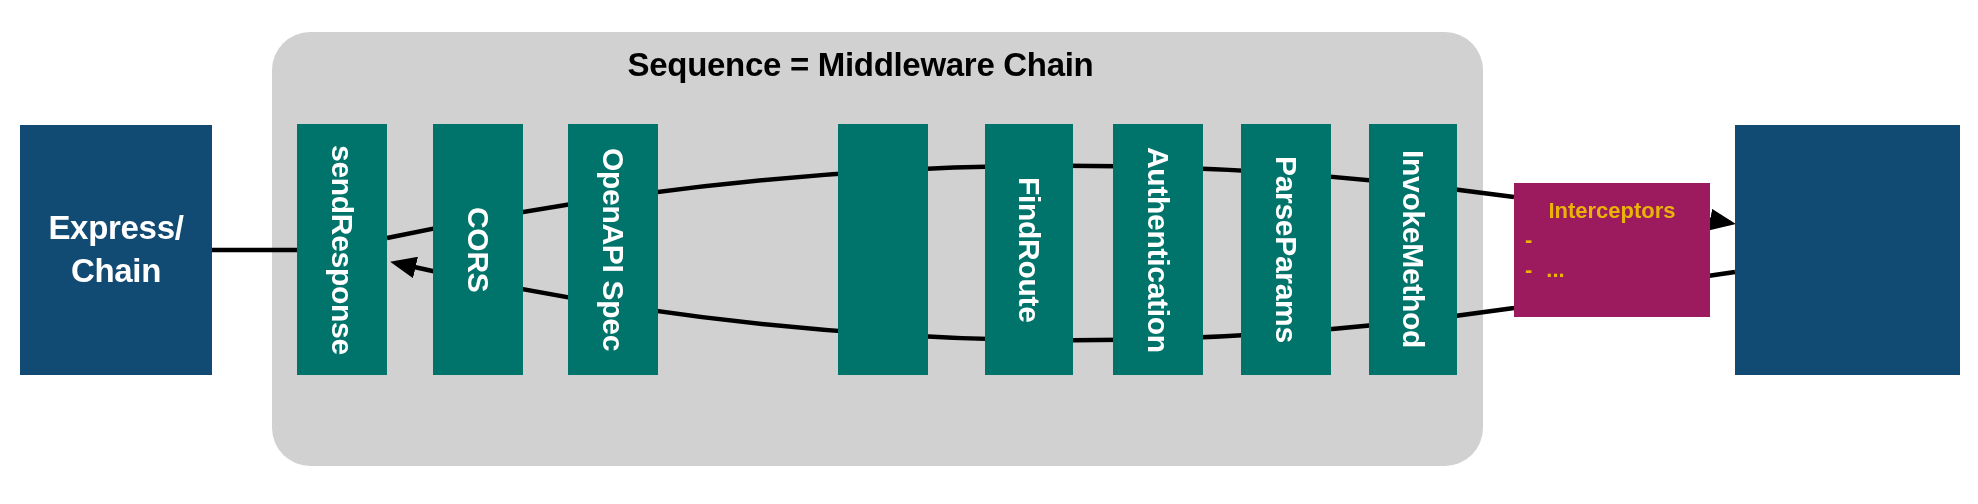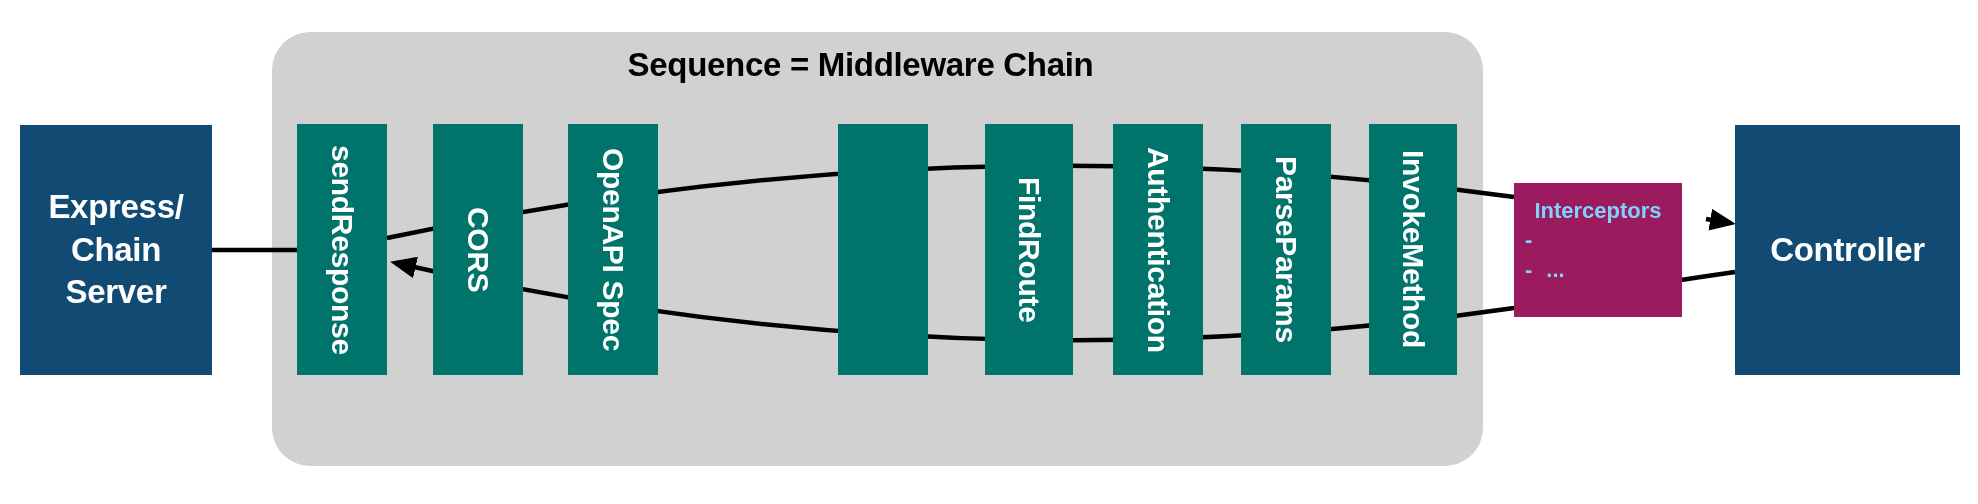--- a/index.html
+++ b/index.html
@@ -82,23 +82,23 @@
     color: #ffffff;
     font-weight: bold;
     font-size: 30px;
     letter-spacing: -0.3px;
   }
   
   .interceptors {
     position: absolute;
     z-index: 3;
     left: 1514px; top: 183px;
-    width: 168px; height: 134px;
+    width: 196px; height: 134px;
     background: var(--interceptor-magenta, #9c1b5f);
-    color: #7dd3fc;
+    color: #eab308;
     font-weight: bold;
     font-size: 22px;
     line-height: 1.33;
     padding: 13px 8px 8px 8px;
   }
   .interceptors-title { text-align: center; }
   .interceptor-item {
     display: flex;
     gap: 14px;
     padding-left: 3px;
@@ -123,21 +123,20 @@
     </defs>
     <path class="wire" d="M212,250 L299,250"></path>
     <path class="wire" d="M387,238 Q950,118 1514,197"></path>
     <path class="wire" d="M1706,219 L1730,223" marker-end="url(#arrow)"></path>
     <path class="wire" d="M1735,272 Q1610,290 1514,308 Q950,390 396,263" marker-end="url(#arrow)"></path>
   </svg>
 
   <div class="node blue-node express-node">
     <div>Express/</div>
     <div>Chain</div>
-    <div>Server</div>
   </div>
 
   <div class="chain-box" style="left:297px">
     <span class="chain-label">sendResponse</span>
   </div>
   <div class="chain-box" style="left:433px">
     <span class="chain-label">CORS</span>
   </div>
   <div class="chain-box" style="left:568px">
     <span class="chain-label">OpenAPI Spec</span>
@@ -163,16 +162,15 @@
     <div class="interceptor-item">
       <span class="interceptor-bullet">-</span>
     </div>
     <div class="interceptor-item">
       <span class="interceptor-bullet">-</span>
       <span>...</span>
     </div>
   </div>
 
   <div class="node blue-node controller-node">
-    <div>Controller</div>
   </div>
 
 </div>
 
 </body></html>

